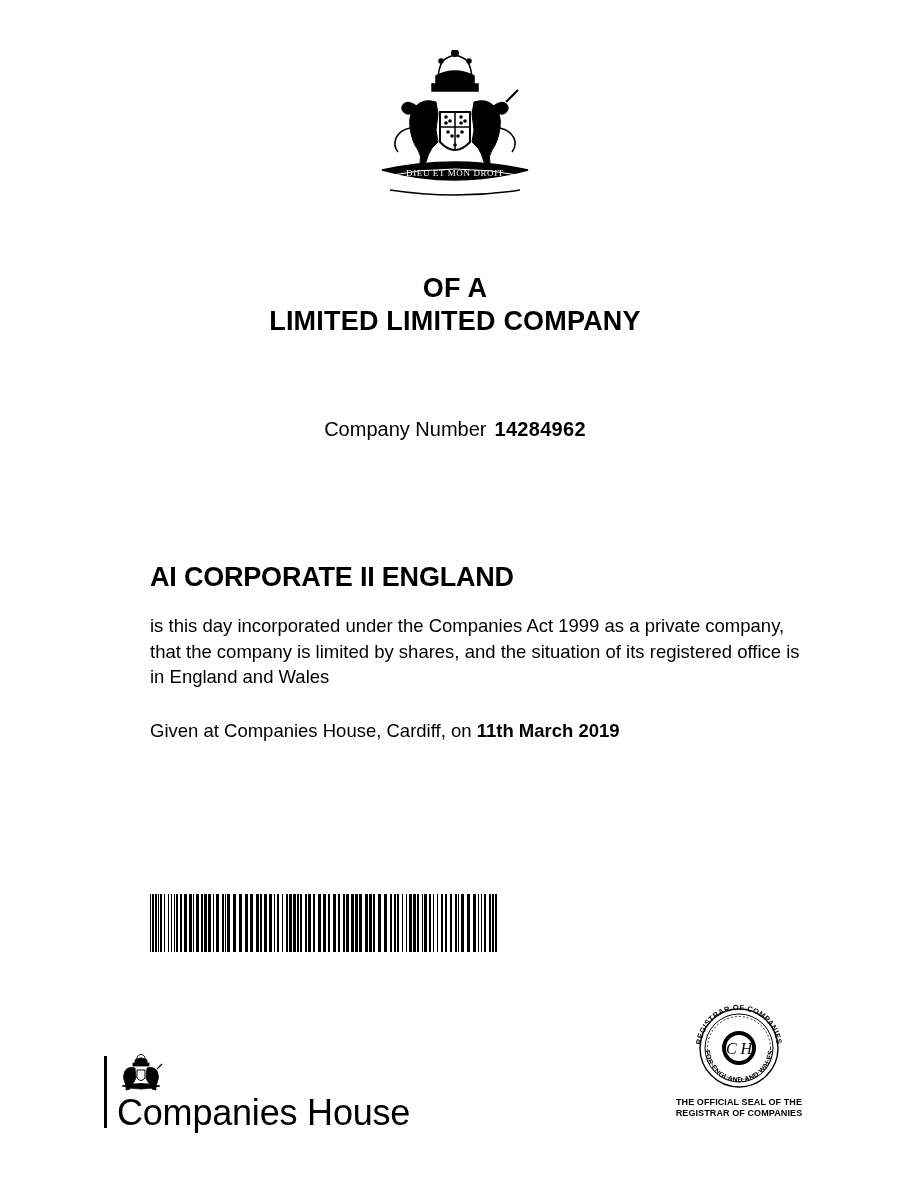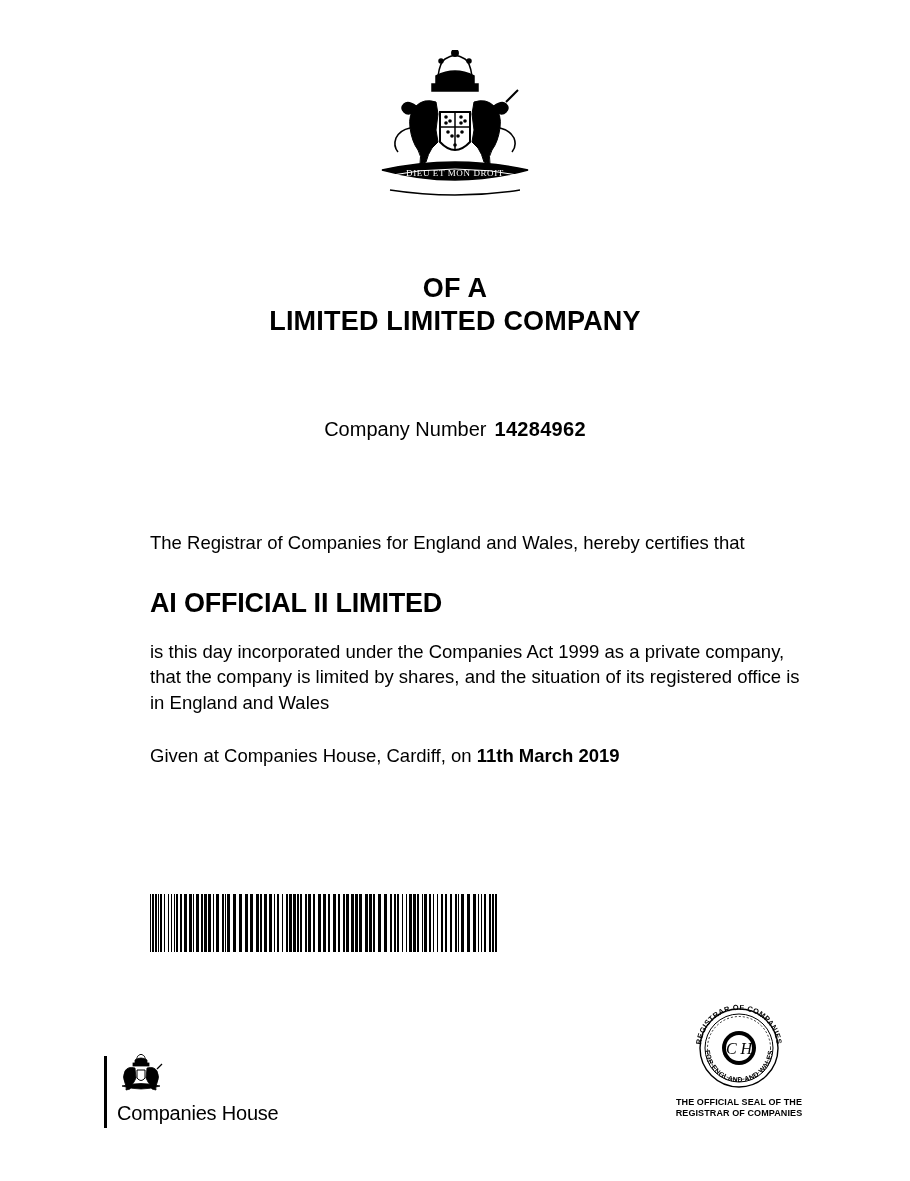--- a/index.html
+++ b/index.html
@@ -116,21 +116,21 @@
     background: #000;
     margin-right: 10px;
   }
   .ch-right {
     display: flex;
     flex-direction: column;
     align-items: flex-start;
   }
   .ch-crest { margin-bottom: 2px; margin-left: 2px; }
   .ch-name {
-    font-size: 20px;
+    font-size: 36px;
     line-height: 30px;
     letter-spacing: -0.2px;
   }
 
   
   .seal {
     position: absolute;
     right: 96px;
     top: 1000px;
     width: 150px;
@@ -199,22 +199,21 @@
   <div class="title-block">
     <div>OF A</div>
     <div>LIMITED LIMITED COMPANY</div>
   </div>
 
   <div class="company-number">
     <span>Company Number</span><span class="num">14284962</span>
   </div>
 
   <div class="body-block">
-    <p class="para intro">The Registrar of Companies for England and Wales, hereby certifies that</p>
-    <div class="company-name">AI OFFICIAL II LIMITED</div>
+    <div class="company-name">AI CORPORATE II ENGLAND</div>
     <p class="para main">is this day incorporated under the Companies Act 1999 as a private company, that the company is limited by shares, and the situation of its registered office is in England and Wales</p>
     <p class="para given"><span>Given at Companies House, Cardiff, on </span><b>11th March 2019</b></p>
   </div>
 
   <div class="barcode-wrap">
     <div class="barcode" id="barcode">
         <i style="width: 1px;"></i>
         <i style="width: 1px; background: transparent;"></i>
         <i style="width: 2px;"></i>
         <i style="width: 1px; background: transparent;"></i>

